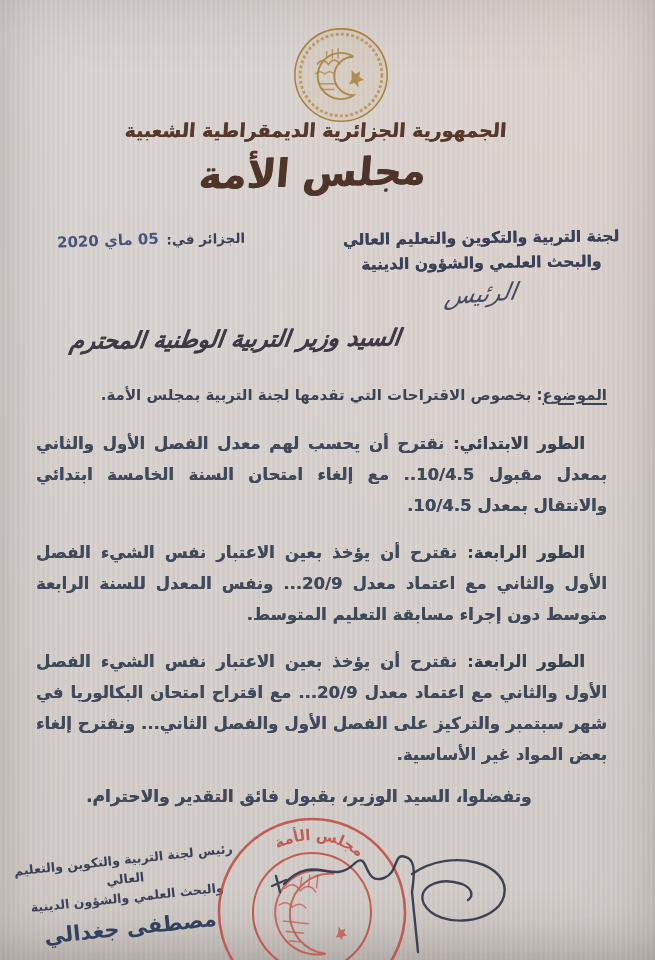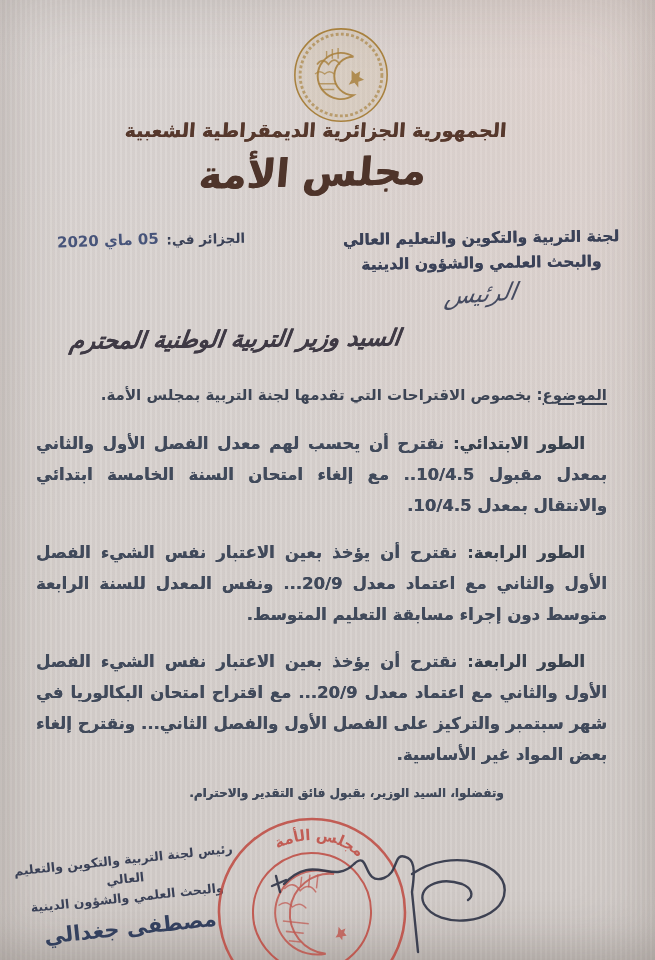--- a/index.html
+++ b/index.html
@@ -73,22 +73,22 @@
     text-decoration:underline;text-underline-offset:3px;
     text-decoration-thickness:1.5px;
   }
   .para{
     font-size:16.5px;font-weight:700;line-height:1.88;
     margin:0 0 16px 0;text-align:justify;text-indent:22px;
     text-shadow:.15px 0 currentColor;
   }
   .para .lead{color:#39424f;}
   .closing{
-    font-size:12px;font-weight:700;margin:2px 0 0 0;
-    text-align:center;padding-left:50px;
+    font-size:17px;font-weight:700;margin:2px 0 0 0;
+    text-align:left;padding-left:50px;
     text-shadow:.15px 0 currentColor;
   }
   
   .sig-block{
     position:absolute;top:851px;left:12px;width:230px;
     text-align:center;color:#3a4157;
     transform:rotate(-6deg);z-index:2;
   }
   .sig-title{font-size:12.5px;font-weight:700;line-height:1.5;}
   .sig-name{font-size:21px;font-weight:700;color:#33405e;margin-top:9px;letter-spacing:1px;}

